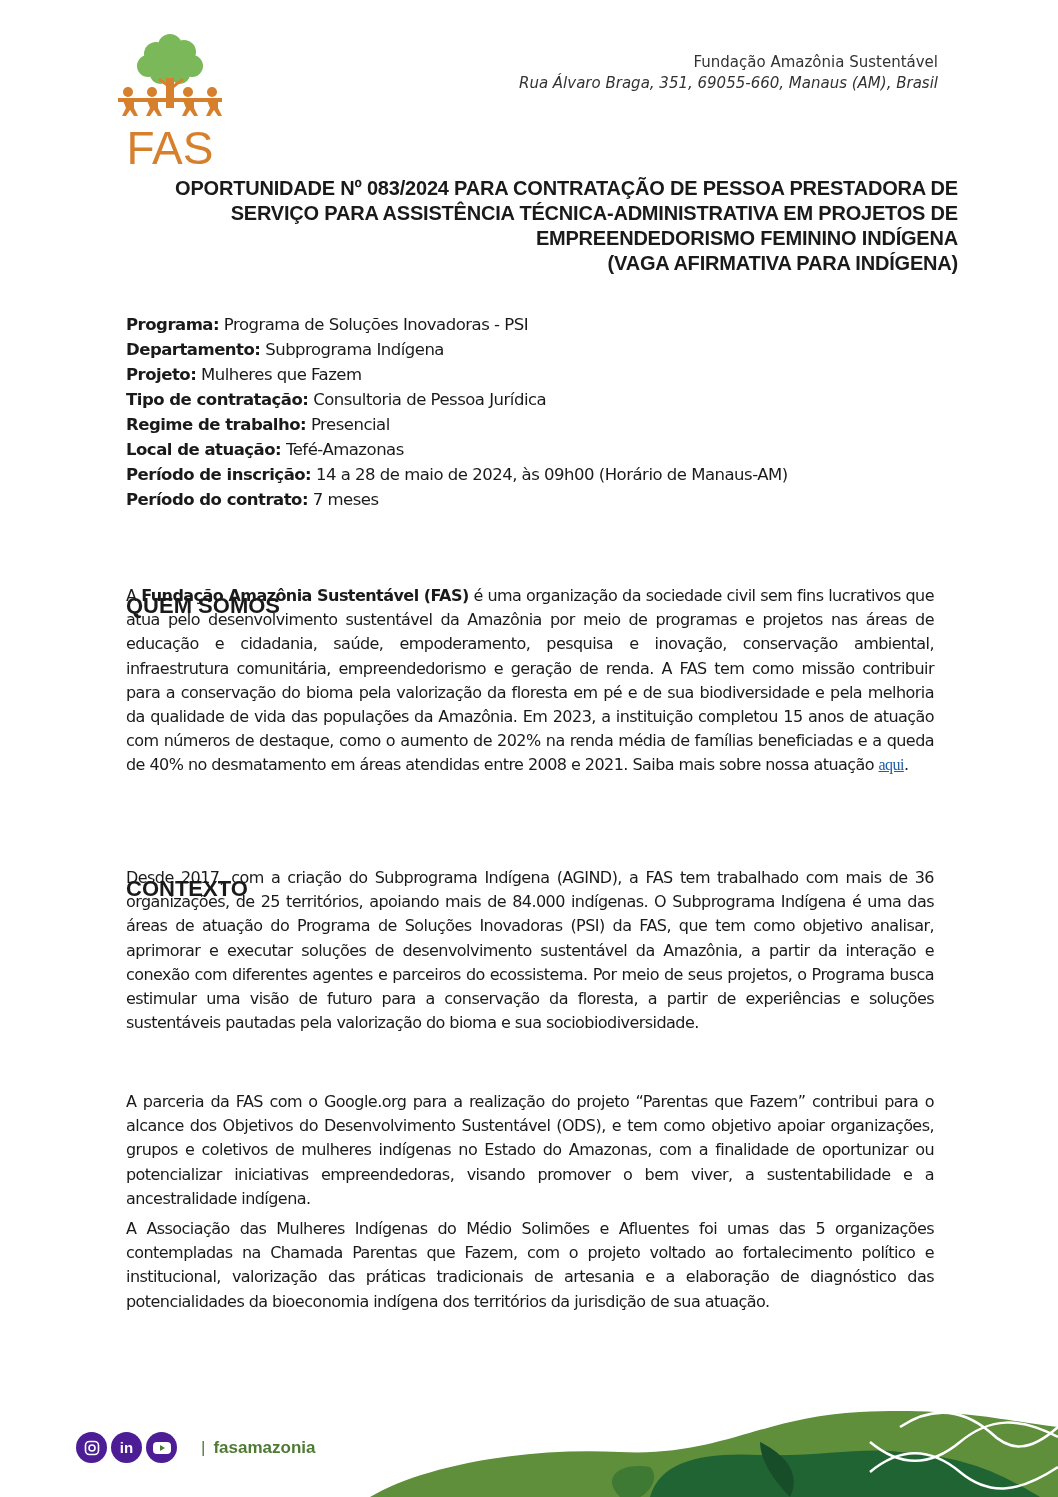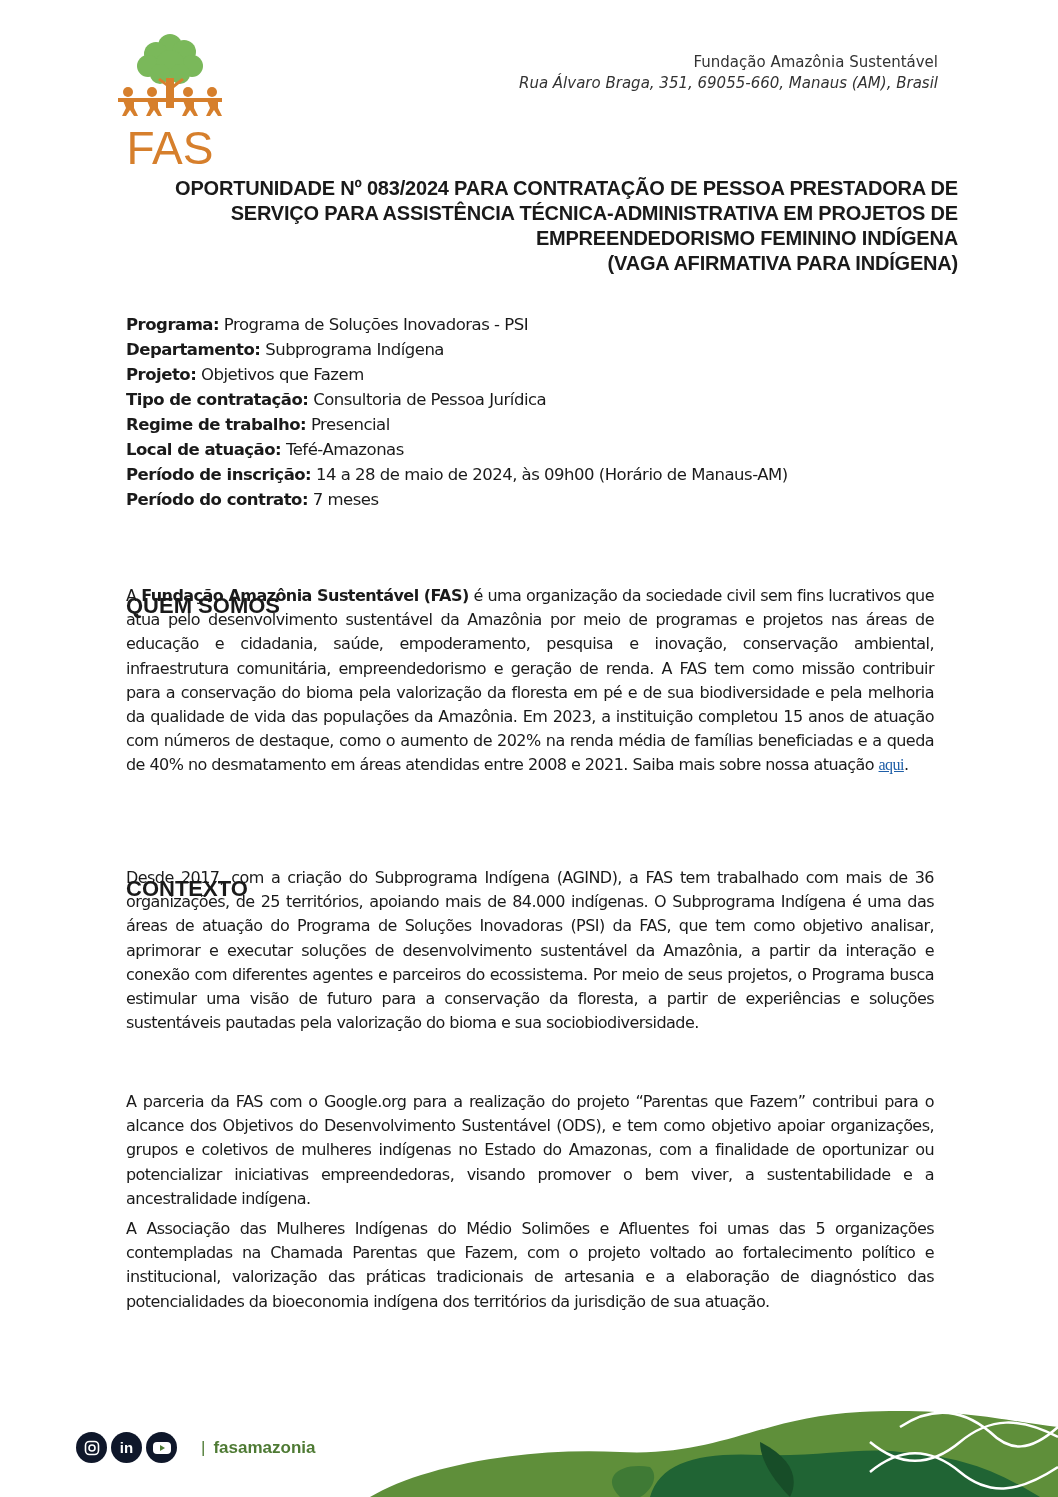--- a/index.html
+++ b/index.html
@@ -16,21 +16,21 @@
           font-family: "DejaVu Sans", sans-serif; letter-spacing: -0.5px; }
   .meta .row b { font-weight: bold; }
   .section-title { position: absolute; left: 126px; font-family: "Liberation Sans", sans-serif;
                    font-weight: bold; font-size: 22px; margin-top: 48px; }
   .para { position: absolute; left: 126px; width: 808px; text-align: justify;
           font-family: "DejaVu Sans", sans-serif; font-size: 16px; line-height: 24.2px;
           letter-spacing: -0.55px; }
   .para b { font-weight: bold; }
   .para a { color: #1f5fa8; text-decoration: underline; font-family: Liberation Serif, serif; }
   .footer-social { position: absolute; left: 76px; top: 1432px; display: flex; align-items: center; gap: 4px; }
-  .circle { width: 31px; height: 31px; border-radius: 50%; background: #0f172a;
+  .circle { width: 31px; height: 31px; border-radius: 50%; background: #4c1d95;
             display: flex; align-items: center; justify-content: center; color: #fff;
             font-family: "Liberation Sans", sans-serif; font-weight: bold; font-size: 15px; }
   .handle { margin-left: 20px; color: #4e7a34; font-family: "Liberation Sans", sans-serif;
             font-weight: bold; font-size: 17px; }
   .handle .sep { margin-right: 8px; font-weight: normal; }
   .waves { position: absolute; left: 0; bottom: 0; width: 1058px; height: 140px; }
 </style>
 </head>
 <body>
 
@@ -77,21 +77,21 @@
 <div class="title">
   <div>OPORTUNIDADE Nº 083/2024 PARA CONTRATAÇÃO DE PESSOA PRESTADORA DE</div>
   <div>SERVIÇO PARA ASSISTÊNCIA TÉCNICA-ADMINISTRATIVA EM PROJETOS DE</div>
   <div>EMPREENDEDORISMO FEMININO INDÍGENA</div>
   <div>(VAGA AFIRMATIVA PARA INDÍGENA)</div>
 </div>
 
 <div class="meta">
   <div class="row"><b>Programa:</b> <span>Programa de Soluções Inovadoras - PSI</span></div>
   <div class="row"><b>Departamento:</b> <span>Subprograma Indígena</span></div>
-  <div class="row"><b>Projeto:</b> <span>Objetivos que Fazem</span></div>
+  <div class="row"><b>Projeto:</b> <span>Mulheres que Fazem</span></div>
   <div class="row"><b>Tipo de contratação:</b> <span>Consultoria de Pessoa Jurídica</span></div>
   <div class="row"><b>Regime de trabalho:</b> <span>Presencial</span></div>
   <div class="row"><b>Local de atuação:</b> <span>Tefé-Amazonas</span></div>
   <div class="row"><b>Período de inscrição:</b> <span>14 a 28 de maio de 2024, às 09h00 (Horário de Manaus-AM)</span></div>
   <div class="row"><b>Período do contrato:</b> <span>7 meses</span></div>
 </div>
 
 <div class="section-title" style="top:545px;">QUEM SOMOS</div>
 <div class="para" style="top:584px;">
   <span>A</span>

